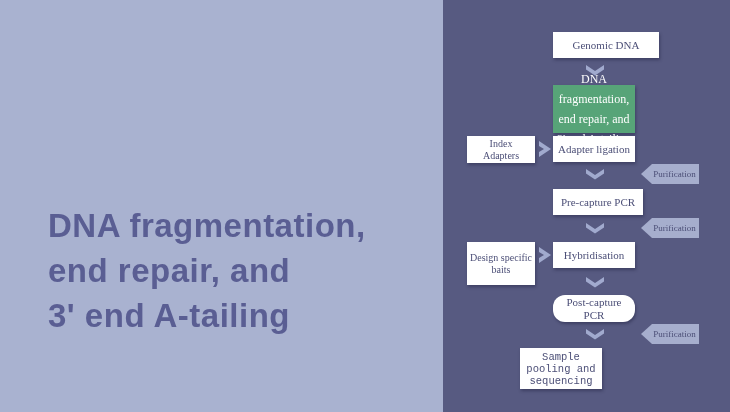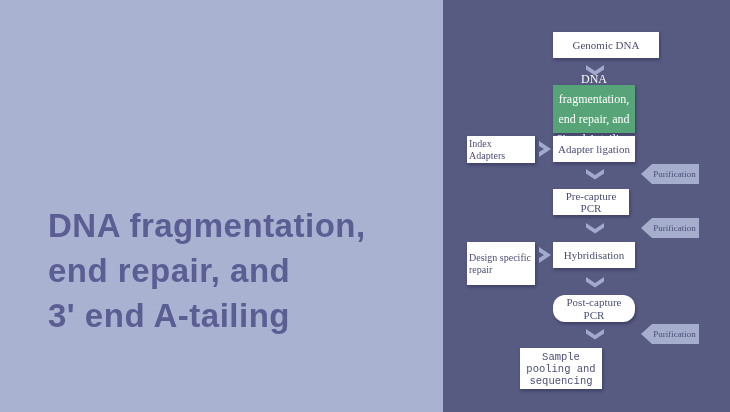--- a/index.html
+++ b/index.html
@@ -49,33 +49,33 @@
     font-size: 12px;
     line-height: 20px;
   }
   .node.two-line { font-size: 10.5px; line-height: 12px; }
   .side-box {
     position: absolute;
     background: var(--node-bg, #ffffff);
     color: var(--node-text, #4c4f77);
     display: flex;
     flex-direction: column;
-    align-items: flex-start;
+    align-items: center;
     justify-content: center;
     text-align: center;
     font-size: 10px;
     line-height: 11.5px;
     box-sizing: border-box;
     padding: 2px;
     box-shadow: 1px 2px 3px rgba(25,25,55,0.4);
   }
   .n-genomic   { left: 553px; top: 32px;  width: 106px; height: 26px; }
   .n-frag      { left: 553px; top: 85px;  width: 82px; height: 48px; }
   .n-adapter   { left: 553px; top: 136px; width: 82px; height: 26px; }
-  .n-precap    { left: 553px; top: 189px; width: 76px; height: 26px; }
+  .n-precap    { left: 553px; top: 189px; width: 90px; height: 26px; }
   .n-hybrid    { left: 553px; top: 242px; width: 82px; height: 26px; }
   .n-postcap   { left: 553px; top: 295px; width: 82px; height: 27px; border-radius: 12px; }
   .n-sample    { left: 520px; top: 348px; width: 82px; height: 41px; font-family: Liberation Mono, monospace; }
   .s-index     { left: 467px; top: 136px; width: 68px; height: 27px; }
   .s-baits     { left: 467px; top: 242px; width: 68px; height: 43px; }
   .chev-down { position: absolute; width: 18px; height: 11px; left: 586px; }
   .cd1 { top: 65px; }
   .cd2 { top: 169px; }
   .cd3 { top: 223px; }
   .cd4 { top: 277px; }
@@ -150,21 +150,21 @@
 
   <div class="chev-down cd3">
     <svg viewBox="0 0 18 11" xmlns="http://www.w3.org/2000/svg">
         <polygon class="chev-fill" points="0,0 9,6 18,0 18,4.5 9,10.5 0,4.5"></polygon>
       </svg>
   </div>
   <div class="tag t2">Purification</div>
 
   <div class="side-box s-baits">
     <span>Design specific</span>
-    <span>repair</span>
+    <span>baits</span>
   </div>
   <div class="chev-right cr2">
     <svg viewBox="0 0 12 16" xmlns="http://www.w3.org/2000/svg">
         <polygon class="chev-fill" points="0,0 12,8 0,16 0,11 5,8 0,5"></polygon>
       </svg>
   </div>
 
   <div class="node n-hybrid">Hybridisation</div>
 
   <div class="chev-down cd4">

